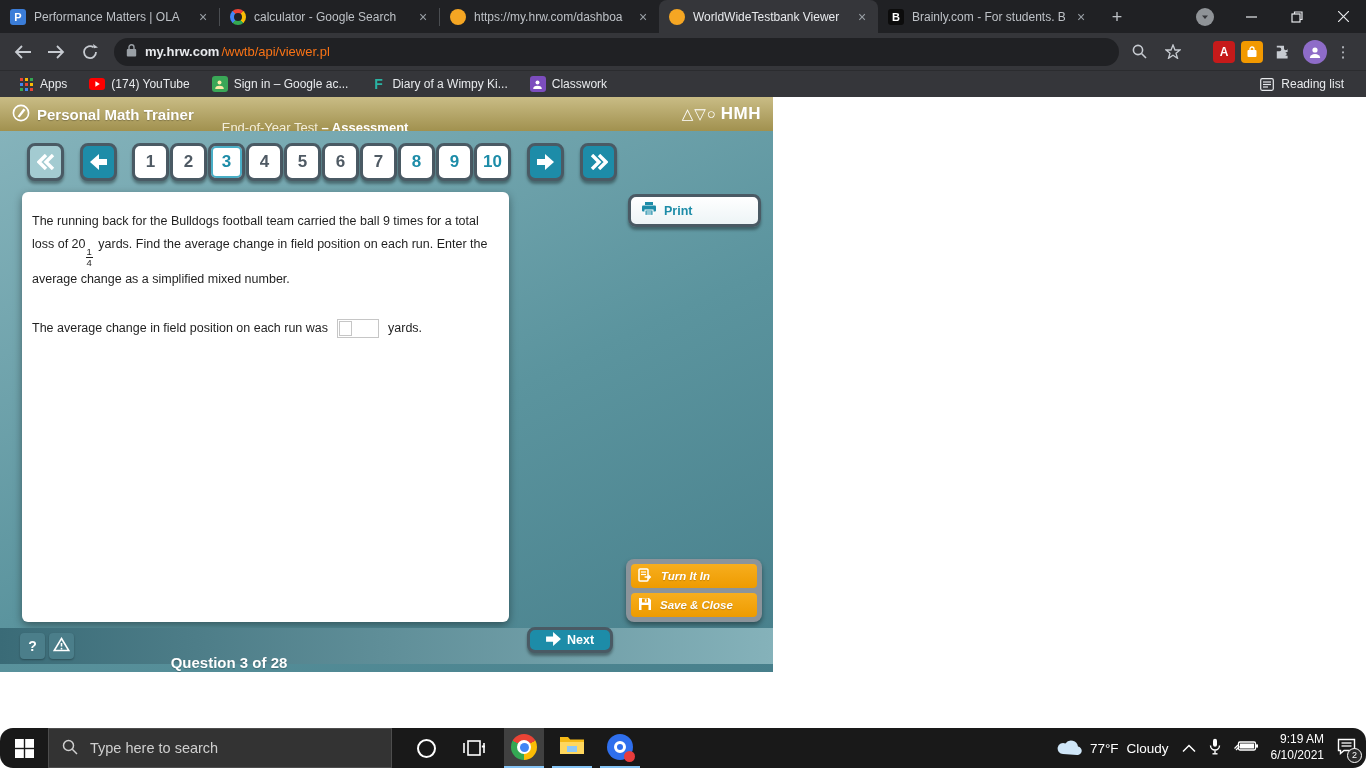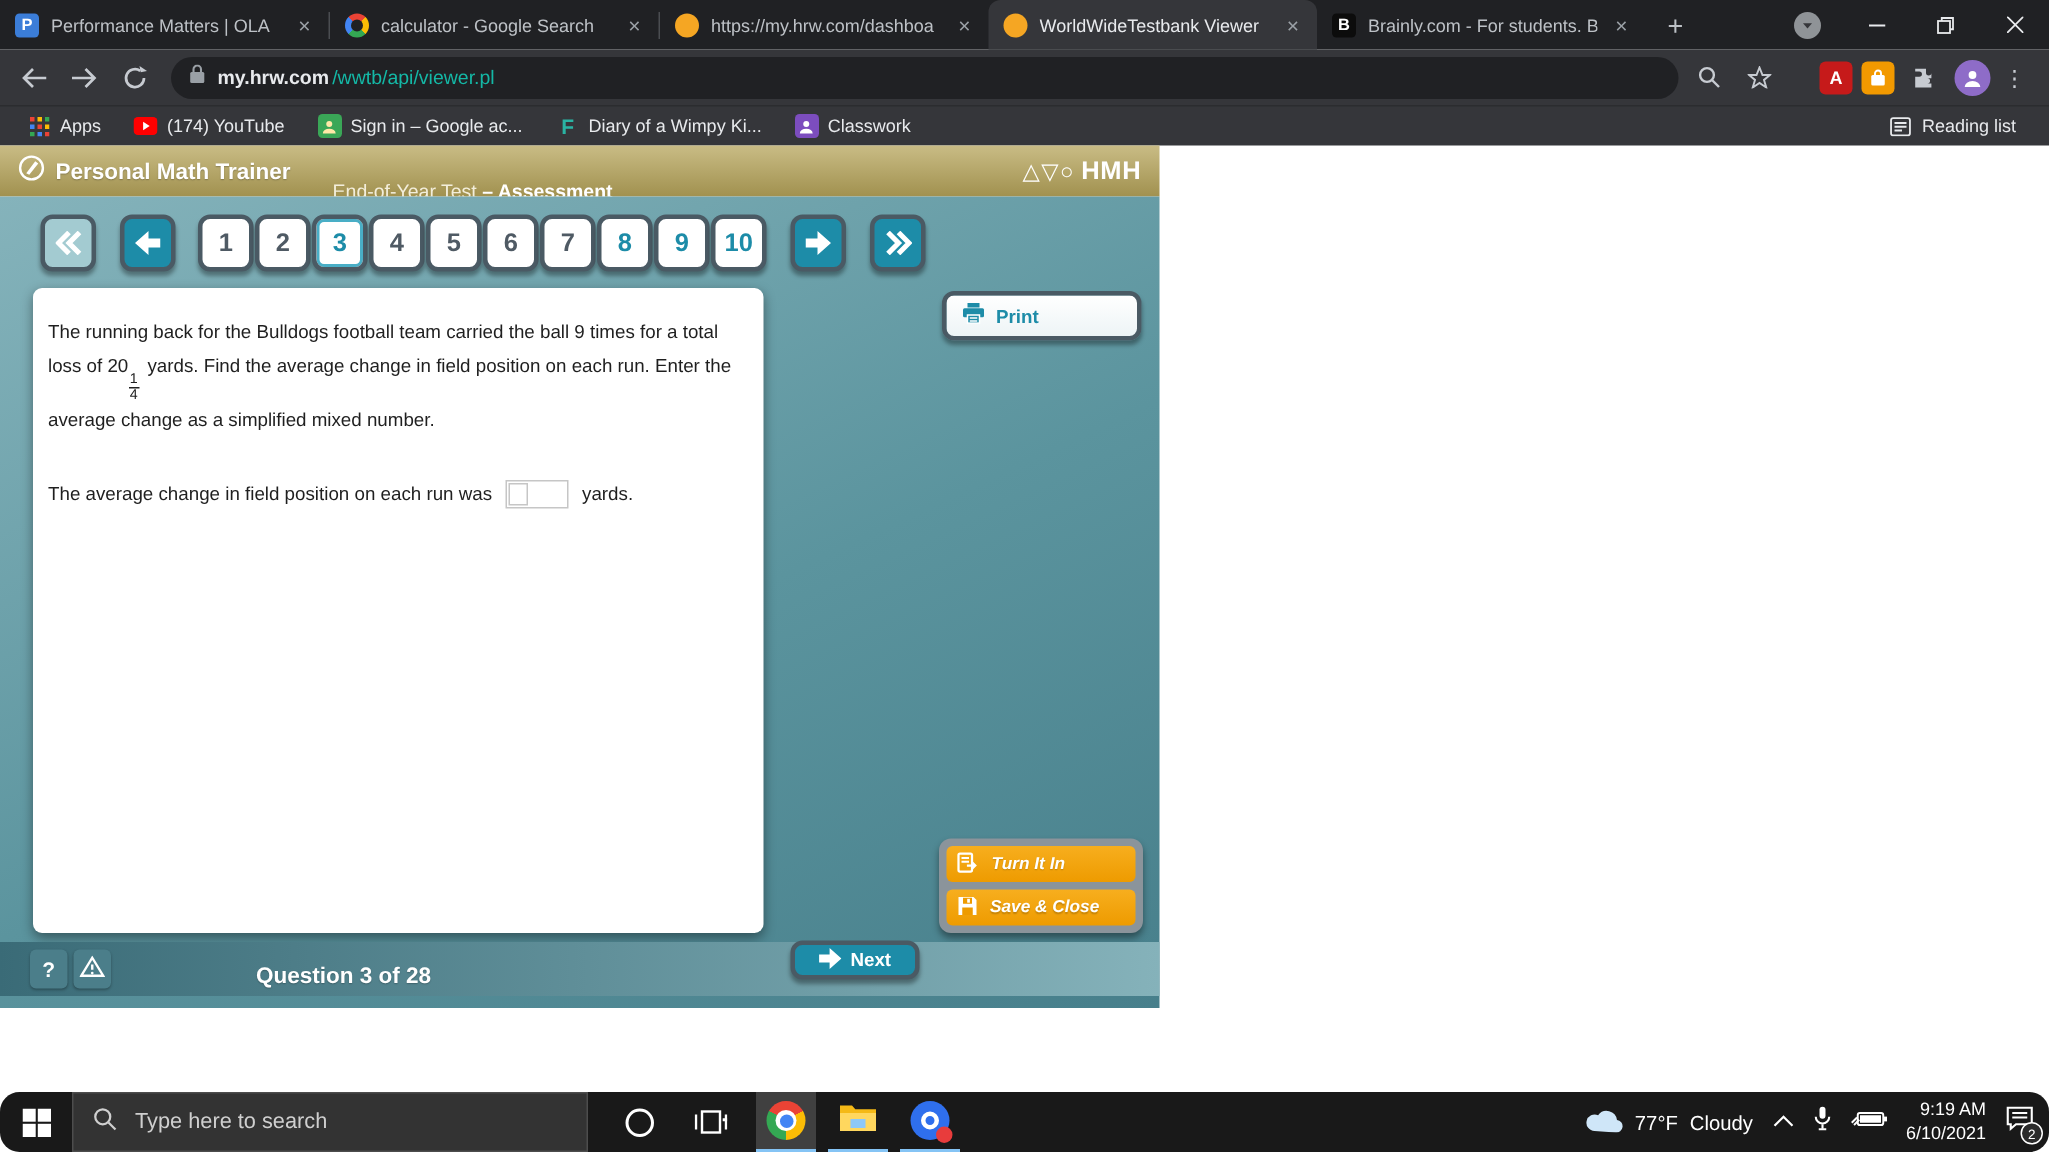--- a/index.html
+++ b/index.html
@@ -22,21 +22,21 @@
   .fav-b { background:#0c0c0c; color:#fff; }
   .newtab { width:28px; height:28px; margin:0 0 2px 6px; color:#bdc1c6; font-size:18px; display:flex; align-items:center; justify-content:center; border-radius:50%; }
   .win-controls { position:absolute; right:0; top:0; height:33px; display:flex; align-items:center; }
   .win-btn { width:46px; height:33px; display:flex; align-items:center; justify-content:center; color:#e8eaed; }
   .update-circle { width:18px; height:18px; border-radius:50%; background:#8f9397; display:flex; align-items:center; justify-content:center; }
 
   .toolbar { position:absolute; top:33px; left:0; width:1366px; height:37px; background:#35363a; display:flex; align-items:center; padding:0 8px; gap:6px; }
   .tb-icon { width:28px; height:28px; display:flex; align-items:center; justify-content:center; border-radius:50%; flex:0 0 auto; }
   .omnibox { width:1005px; height:28px; margin-left:4px; background:#202124; border-radius:14px; display:flex; align-items:center; gap:8px; padding:0 12px; flex:0 0 auto; }
   .omnibox .host { color:#e8eaed; font-size:13px; font-weight:bold; }
-  .omnibox .path { color:#14b8a6; font-size:13px; margin-left:-6px; }
+  .omnibox .path { color:#f97316; font-size:13px; margin-left:-6px; }
   .ext-icon { width:22px; height:22px; border-radius:4px; display:flex; align-items:center; justify-content:center; font-size:12px; font-weight:bold; flex:0 0 auto; }
   .ext-adobe { background:#c61a1a; color:#fff; }
   .ext-bag  { background:#f29900; color:#fff; }
   .avatar-circle { width:24px; height:24px; border-radius:50%; background:#8e6cc8; display:flex; align-items:center; justify-content:center; }
   .menu-dots { color:#c7cbd1; font-size:15px; letter-spacing:0; width:20px; text-align:center; }
 
   .bookmarks { position:absolute; top:70px; left:0; width:1366px; height:27px; background:#35363a; display:flex; align-items:center; padding:0 14px 0 10px; gap:6px; border-top:1px solid #2b2c2f; }
   .bm { display:flex; align-items:center; gap:6px; color:#e8eaed; font-size:12px; padding:0 8px; height:22px; border-radius:11px; flex:0 0 auto; }
   .bm-icon { width:16px; height:16px; display:flex; align-items:center; justify-content:center; border-radius:3px; font-weight:bold; font-size:11px; flex:0 0 auto; }
   .bm-signin { background:#3aa757; }
@@ -74,21 +74,21 @@
   .answer-box { position:relative; width:42px; height:19px; border:1px solid #c6c6c6; background:#fff; }
   .answer-box .inner { position:absolute; left:1px; top:1px; width:13px; height:15px; border:1px solid #c6c6c6; }
 
   .print-btn { position:absolute; left:628px; top:63px; width:133px; height:33px; border:3px solid #4a5a64; border-radius:8px; background:linear-gradient(#ffffff,#edf4f6); box-shadow:0 3px 3px rgba(0,0,0,.35); display:flex; align-items:center; padding-left:10px; gap:7px; color:#1d8ca8; font-weight:bold; font-size:12.5px; }
 
   .submit-group { position:absolute; left:626px; top:428px; width:136px; height:63px; background:#8b949b; border-radius:8px; box-shadow:0 3px 5px rgba(0,0,0,.4); padding:5px; display:flex; flex-direction:column; gap:5px; }
   .orange-btn { flex:1; background:linear-gradient(#f7ae1e,#ee9b00); border-radius:4px; display:flex; align-items:center; padding-left:7px; gap:8px; color:#fff; font-weight:bold; font-style:italic; font-size:11.5px; text-shadow:0 1px 1px rgba(0,0,0,.2); }
 
   .app-footer { position:absolute; left:0; top:497px; width:773px; height:36px; background:linear-gradient(90deg,#3a6b77,#85b2ba); }
   .foot-btn { position:absolute; top:5px; width:25px; height:26px; background:#4b7e8a; border-radius:4px; display:flex; align-items:center; justify-content:center; color:#fff; font-weight:bold; font-size:14px; box-shadow:0 1px 2px rgba(0,0,0,.3); }
-  .counter { position:absolute; left:129px; top:4px; width:200px; height:36px; display:flex; align-items:center; justify-content:center; color:#fff; font-weight:bold; font-size:15px; text-shadow:0 1px 1px rgba(0,0,0,.25); }
+  .counter { position:absolute; left:129px; top:16px; width:200px; height:36px; display:flex; align-items:center; justify-content:center; color:#fff; font-weight:bold; font-size:15px; text-shadow:0 1px 1px rgba(0,0,0,.25); }
   .next-btn { position:absolute; left:527px; top:-1px; width:86px; height:26px; border:3px solid #4a5a64; border-radius:8px; background:#1d8ca8; box-shadow:0 3px 3px rgba(0,0,0,.35); display:flex; align-items:center; justify-content:center; gap:6px; color:#ffffff; font-weight:bold; font-size:12.5px; }
 
   
   .taskbar { position:absolute; left:0; bottom:0; width:1366px; height:40px; background:#191919; display:flex; align-items:stretch;border-radius:13px; }
   .tb-start { width:48px; display:flex; align-items:center; justify-content:center; }
   .tb-search { width:344px; background:#333333; border:1px solid #4d4d4d; display:flex; align-items:center; gap:12px; padding-left:13px; color:#cfcfcf; font-size:14.5px; }
   .tb-btn { width:40px; display:flex; align-items:center; justify-content:center; position:relative; }
   .tb-btn.open { border-bottom:2px solid #85c4f5; }
   .tb-btn.activewin { background:#404040; }
   .chrome-icon { width:26px; height:26px; border-radius:50%; background:conic-gradient(from -60deg,#ea4335 0 120deg,#fbbc05 0 240deg,#34a853 0 360deg); position:relative; }

